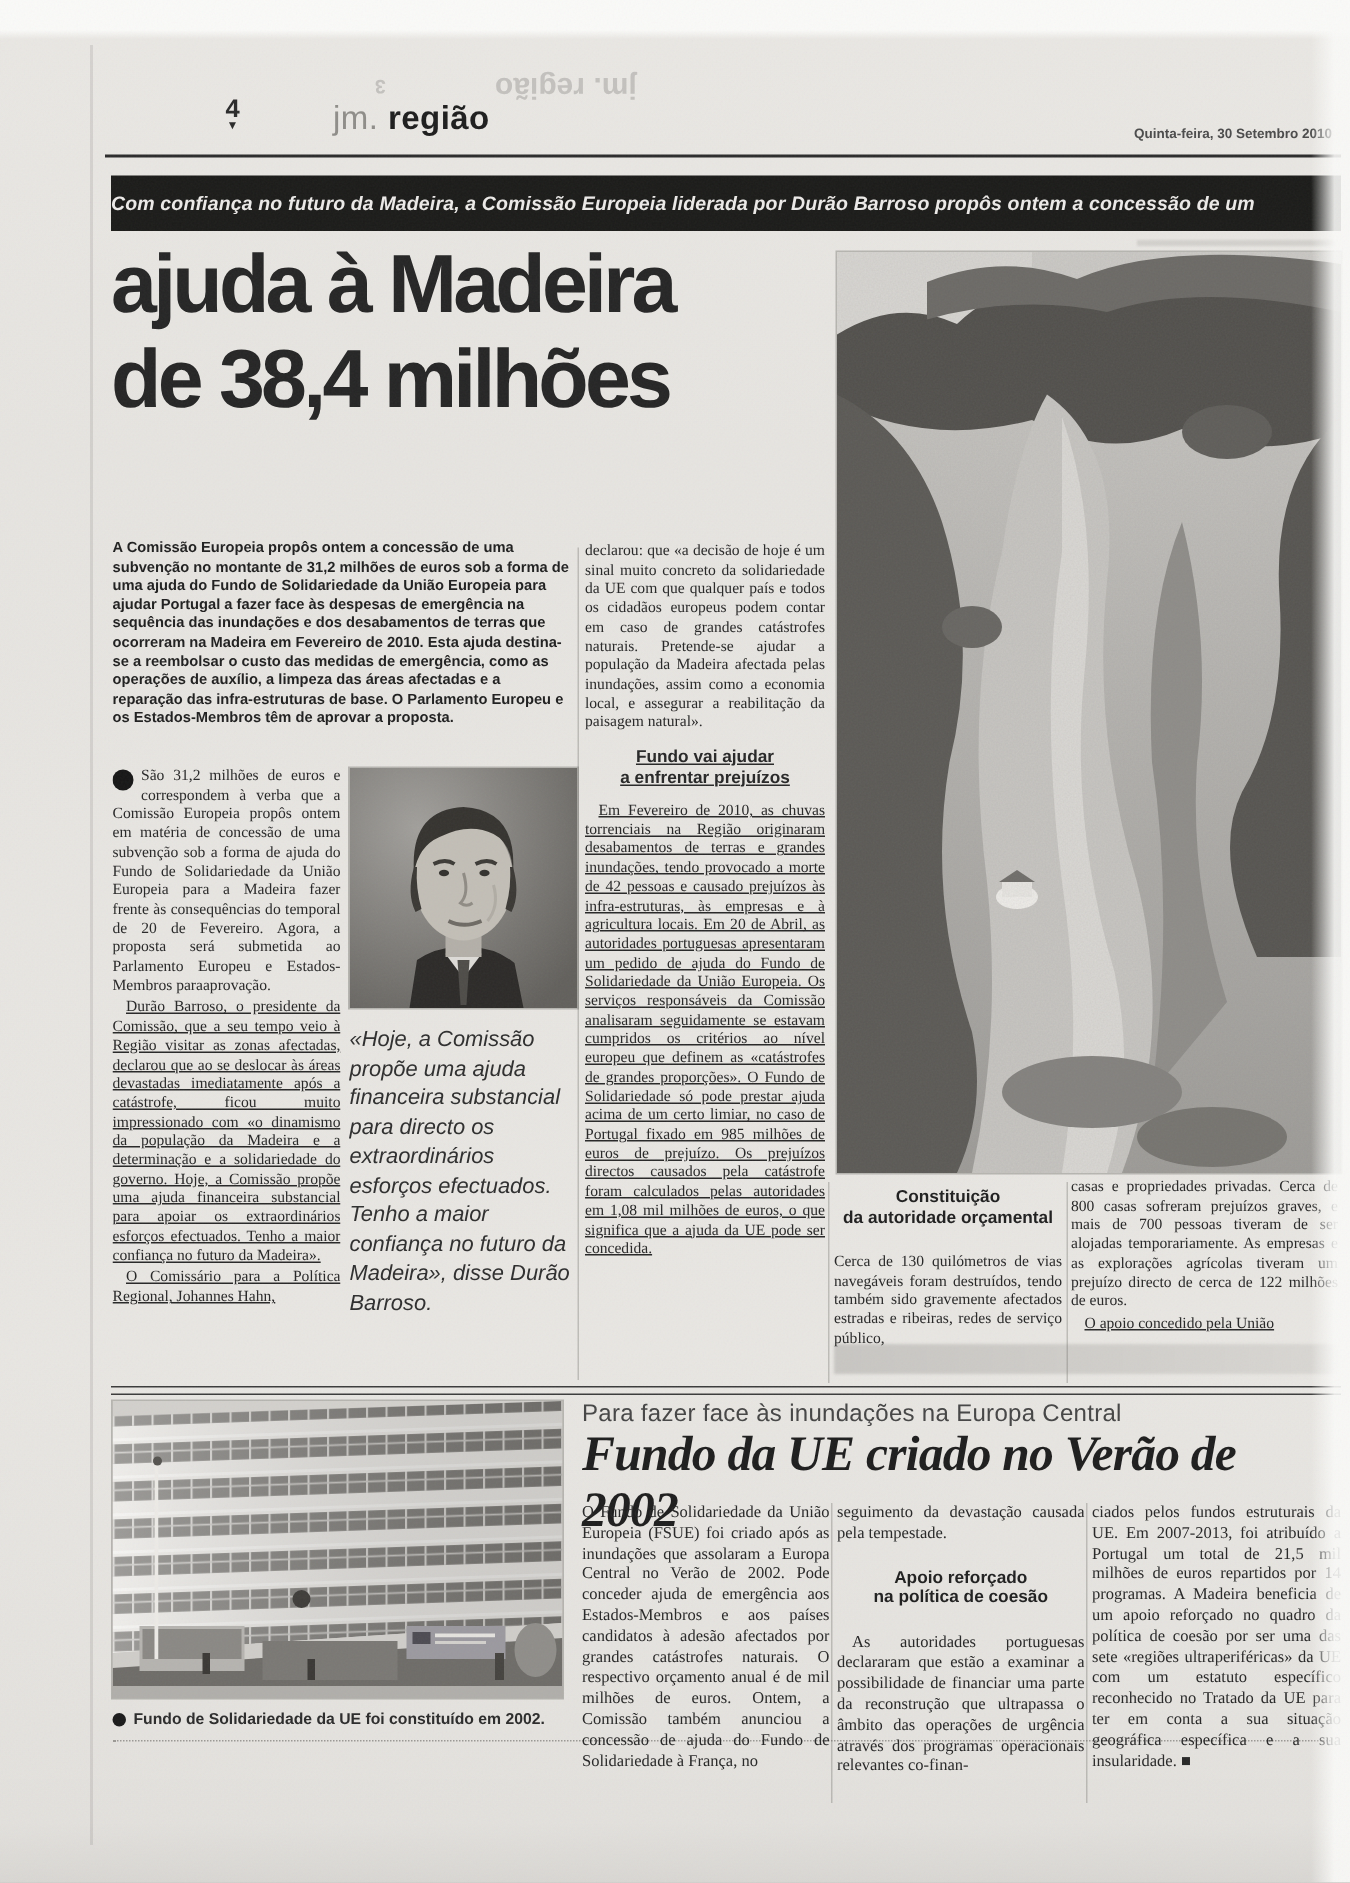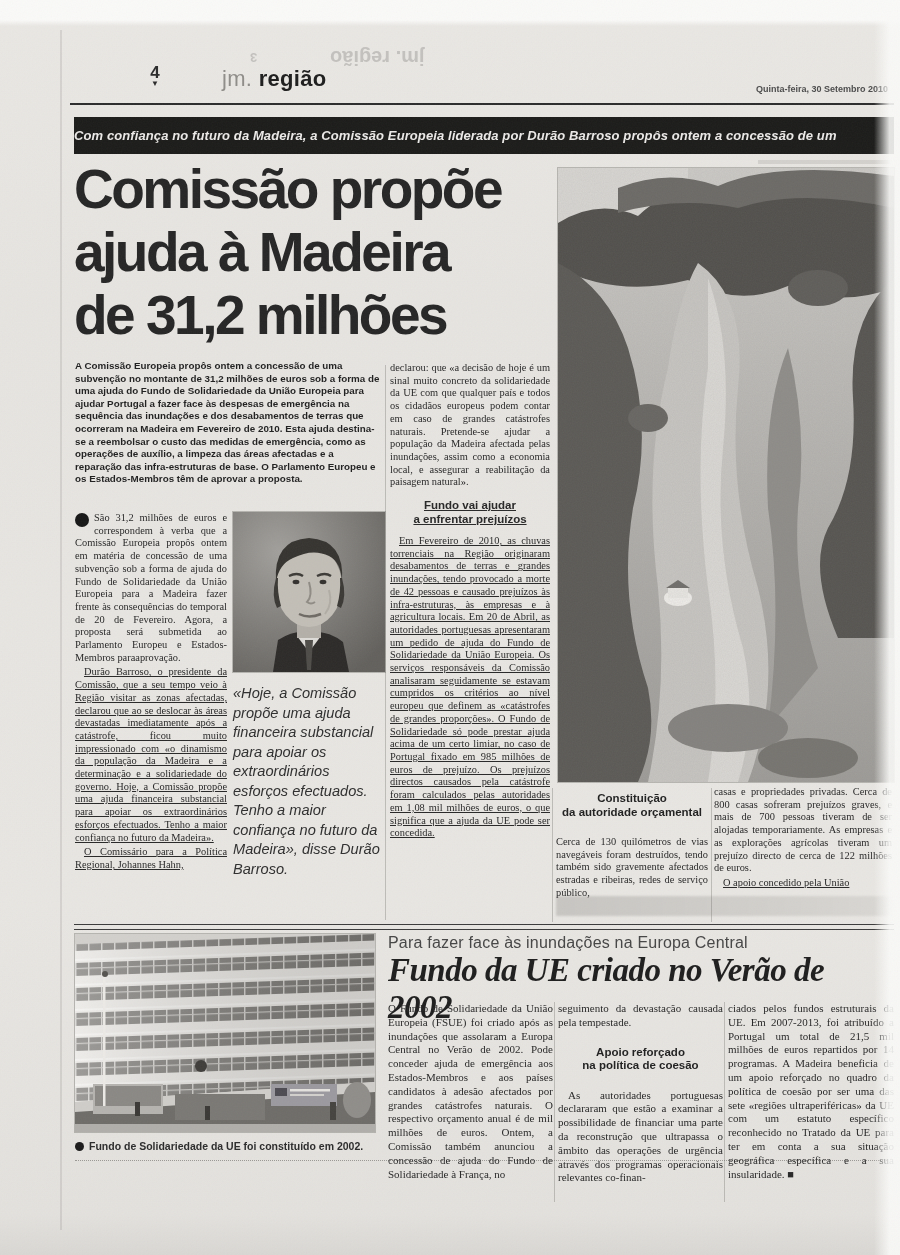--- a/index.html
+++ b/index.html
@@ -104,23 +104,22 @@
     <span class="reg">região</span>
   </div>
   <div class="issue-date">Quinta-feira, 30 Setembro 2010</div>
   <div class="header-rule"></div>
 
   <div class="banner">
     <div class="banner-text">Com confiança no futuro da Madeira, a Comissão Europeia liderada por Durão Barroso propôs ontem a concessão de um</div>
   </div>
 
   <div class="headline">
-    <div>Comissão propõe</div>
     <div>ajuda à Madeira</div>
-    <div>de 31,2 milhões</div>
+    <div>de 38,4 milhões</div>
   </div>
 
   <div class="photo main-photo">
     <svg width="336" height="614" viewBox="0 0 336 614" xmlns="http://www.w3.org/2000/svg">
       <defs>
         <linearGradient id="slope" x1="0" y1="0" x2="0" y2="1">
           <stop offset="0" stop-color="#cdcbc7"></stop>
             <stop offset=".45" stop-color="#b7b5b1"></stop>
             <stop offset="1" stop-color="#9e9c98"></stop>
         </linearGradient>
@@ -178,21 +177,21 @@
       <path d="M56,64 Q64,60 70,64" stroke="#3c3a36" stroke-width="2.5" fill="none"></path>
       <path d="M84,64 Q92,60 98,64" stroke="#3c3a36" stroke-width="2.5" fill="none"></path>
       <ellipse cx="63" cy="70" rx="3.4" ry="2.2" fill="#33312e"></ellipse>
       <ellipse cx="90" cy="70" rx="3.4" ry="2.2" fill="#33312e"></ellipse>
       <path d="M76,70 Q80,84 74,90 Q78,93 82,90" stroke="#8f8b84" stroke-width="2" fill="none"></path>
       <path d="M66,102 Q76,107 88,102" stroke="#6e6a64" stroke-width="2.5" fill="none"></path>
       <path d="M96,78 Q100,92 92,102" stroke="#a8a49c" stroke-width="2" fill="none" opacity=".7"></path>
     </svg>
   </div>
 
-  <div class="pull-quote">«Hoje, a Comissão propõe uma ajuda financeira substancial para apoiar os extraordinários esforços efectuados. Tenho a maior confiança no futuro da Madeira», disse Durão Barroso.</div>
+  <div class="pull-quote">«Hoje, a Comissão propõe uma ajuda financeira substancial para directo os extraordinários esforços efectuados. Tenho a maior confiança no futuro da Madeira», disse Durão Barroso.</div>
 
   <div class="col c3">
     <p>declarou: que «a decisão de hoje é um sinal muito concreto da solidariedade da UE com que qualquer país e todos os cidadãos europeus podem contar em caso de grandes catástrofes naturais. Pretende-se ajudar a população da Madeira afectada pelas inundações, assim como a economia local, e assegurar a reabilitação da paisagem natural».</p>
     <p style="text-indent:0;margin-top:10px;font-family:'Liberation Sans',sans-serif;font-weight:700;font-size:11.5px;line-height:13.5px;text-align:center;">
       <span>Fundo vai ajudar</span><br><span>a enfrentar prejuízos</span>
     </p>
     <p style="margin-top:9px;text-indent:9px;">Em Fevereiro de 2010, as chuvas torrenciais na Região originaram desabamentos de terras e grandes inundações, tendo provocado a morte de 42 pessoas e causado prejuízos às infra-estruturas, às empresas e à agricultura locais. Em 20 de Abril, as autoridades portuguesas apresentaram um pedido de ajuda do Fundo de Solidariedade da União Europeia. Os serviços responsáveis da Comissão analisaram seguidamente se estavam cumpridos os critérios ao nível europeu que definem as «catástrofes de grandes proporções». O Fundo de Solidariedade só pode prestar ajuda acima de um certo limiar, no caso de Portugal fixado em 985 milhões de euros de prejuízo. Os prejuízos directos causados pela catástrofe foram calculados pelas autoridades em 1,08 mil milhões de euros, o que significa que a ajuda da UE pode ser concedida.</p>
   </div>
 
   <div class="subhead sh2">

